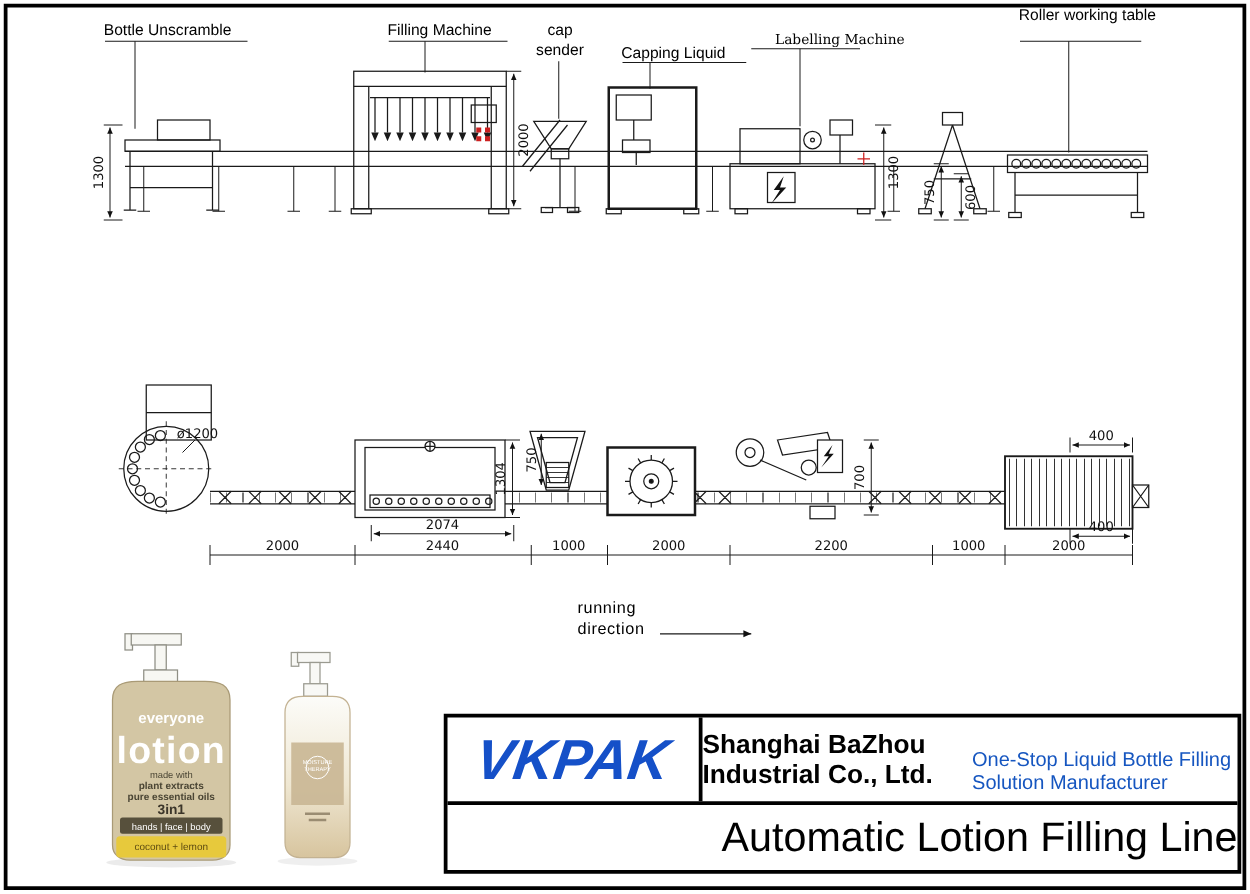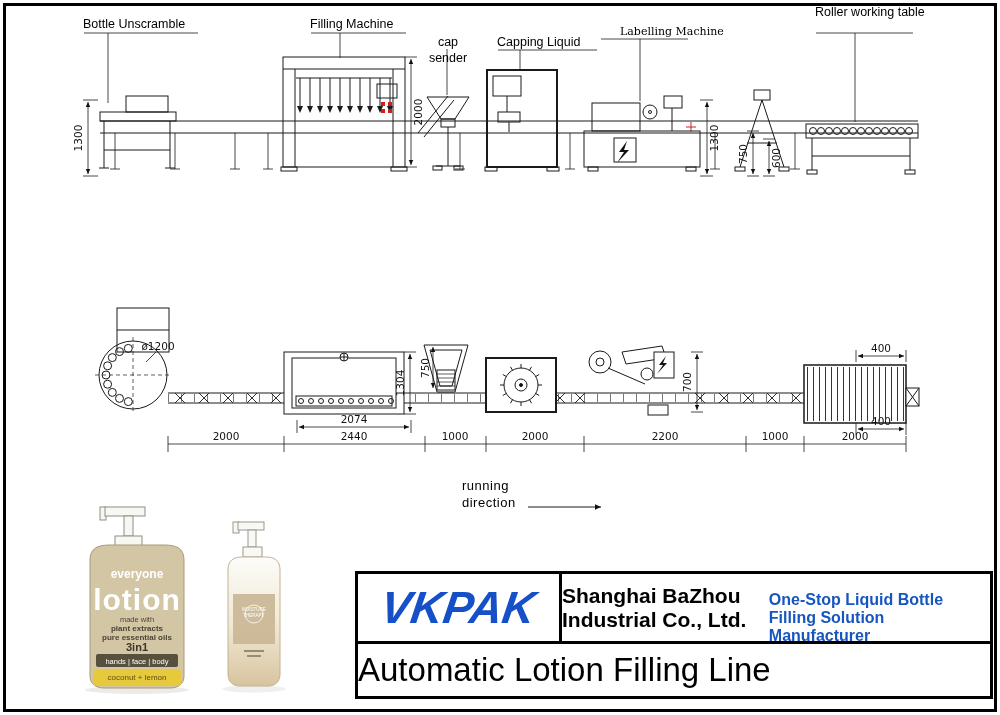--- a/index.html
+++ b/index.html
@@ -18,22 +18,22 @@
   .dim { font-family:"DejaVu Sans",sans-serif; font-size:10.5px; fill:#111; text-anchor:middle; stroke:none; }
   .prod { text-anchor:middle; stroke:none; }
   .footer { position:absolute; left:355px; top:571px; width:638px; height:128px; border:3px solid #000;
       display:flex; flex-direction:column; background:#fff; z-index:6; }
   .footer-top { flex:1; display:flex; border-bottom:3px solid #000; min-height:0; }
   .logo-cell { width:204px; border-right:3px solid #000; display:flex; align-items:center; justify-content:center; }
   .logo-text { font-style:italic; font-weight:bold; font-size:45px; color:var(--brand_blue,#1550C8);
       transform:skewX(-8deg); letter-spacing:0px; }
   .company-cell { flex:1; display:flex; flex-direction:row; align-items:center; justify-content:center; gap:3px; }
   .company-name { font-size:21px; font-weight:bold; color:#000; }
-  .tagline { font-size:16px; font-weight:bold; color:var(--tagline_blue,#1656C0);margin-top:20px; }
-  .title-cell { height:52px; display:flex; align-items:center; justify-content:flex-start; font-size:33px; color:#000; }
+  .tagline { font-size:16px; font-weight:normal; color:var(--tagline_blue,#1656C0);margin-top:20px; }
+  .title-cell { height:52px; display:flex; align-items:center; justify-content:flex-end; font-size:33px; color:#000; }
 </style>
 </head>
 <body>
 
 <div class="frame"></div>
 <div class="conveyor-stripes"></div>
 
 <svg class="diagram" width="1000" height="715" viewBox="0 0 1000 715">
   <defs>
     <marker id="arr" viewBox="0 0 10 10" refX="9" refY="5" markerWidth="7" markerHeight="7" orient="auto-start-reverse">
@@ -303,21 +303,21 @@
       <rect x="244" y="650" width="20" height="2" fill="#9a8c72" stroke="none"></rect>
       <rect x="247" y="655" width="14" height="2" fill="#9a8c72" stroke="none"></rect>
     </g>
   </g>
 </svg>
 
 <div class="roller-stripes"></div>
 
 <div class="mlabel" style="left:83px;top:16px">Bottle Unscramble</div>
 <div class="mlabel" style="left:310px;top:16px">Filling Machine</div>
-<div class="mlabel center" style="left:420px;top:34px;width:56px">cap
+<div class="mlabel center" style="left:420px;top:16px;width:56px">cap
 sender</div>
 <div class="mlabel" style="left:497px;top:34px">Capping Liquid</div>
 <div class="mlabel serif" style="left:620px;top:25px">Labelling Machine</div>
 <div class="mlabel" style="left:815px;top:4px">Roller working table</div>
 <div class="mlabel run" style="left:462px;top:478px">running
 direction</div>
 
 <div class="footer">
   <div class="footer-top">
     <div class="logo-cell">

